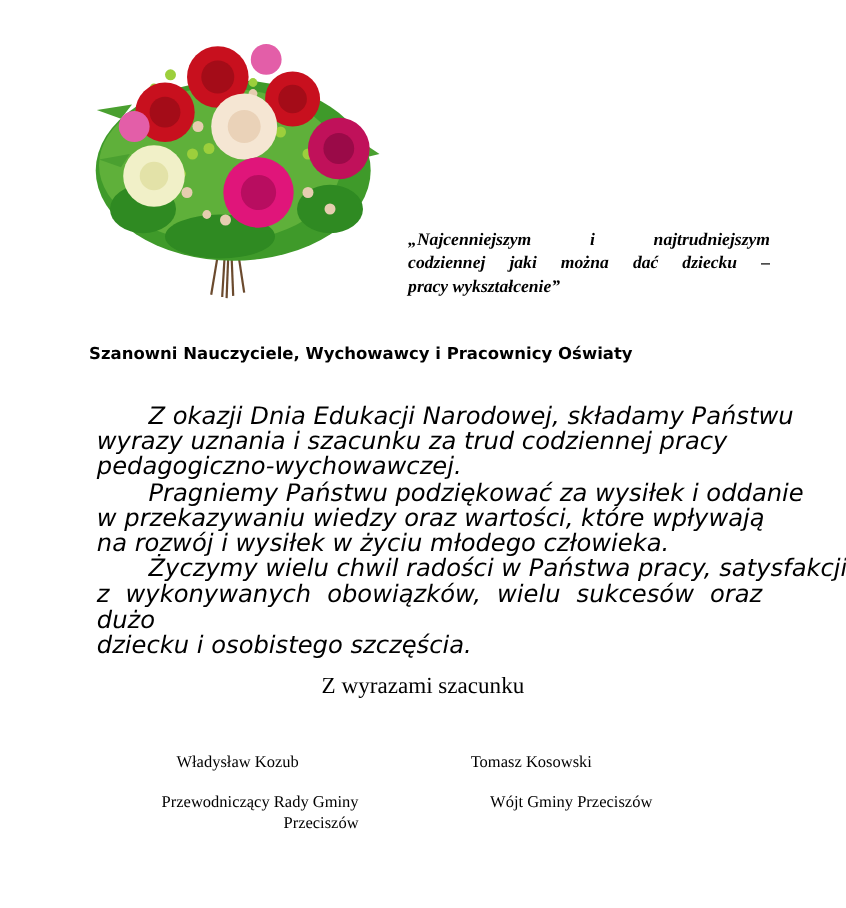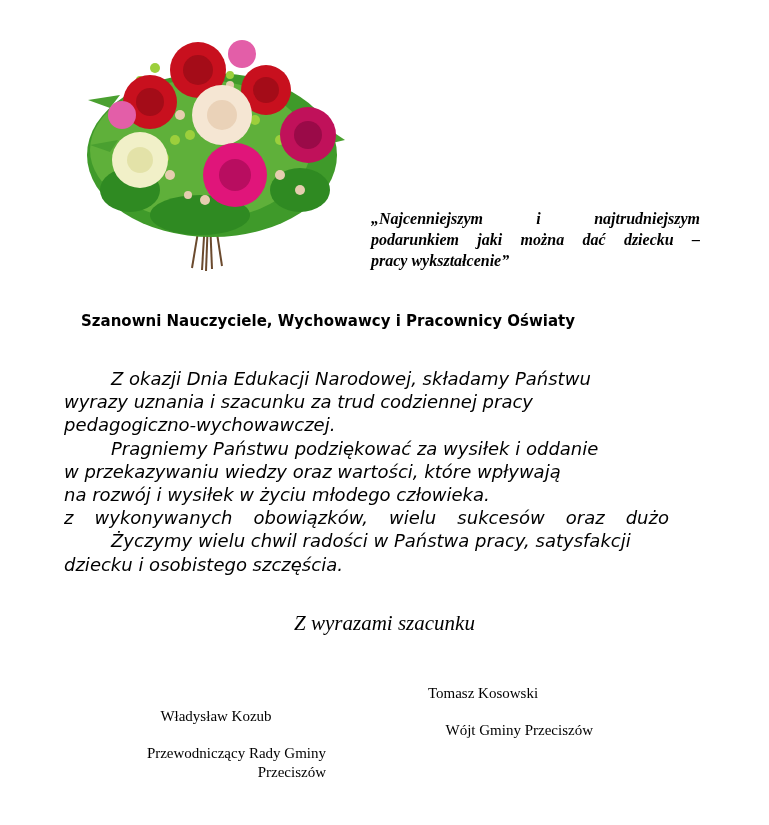--- a/index.html
+++ b/index.html
@@ -11,39 +11,39 @@
       font-size: 16px; line-height: 21px; text-align: justify; text-align-last: left; margin-left: 14px;
     }
     .quote span { display: block; text-align: justify; }
     .quote .l1, .quote .l2 { text-align-last: justify; }
     .greeting {
       position: absolute; left: 81px; top: 311px;
       font-family: "DejaVu Sans", sans-serif; font-weight: bold; font-size: 15px;
       line-height: 20px; white-space: nowrap;
     }
     .body-text {
-      position: absolute; left: 64px; top: 367px; width: 605px;
-      font-family: "DejaVu Sans", sans-serif; font-style: italic; font-size: 18px;
+      position: absolute; left: 88px; top: 367px; width: 605px;
+      font-family: "DejaVu Sans", sans-serif; font-style: italic; font-size: 22px;
       line-height: 23.2px;
     }
     .body-text .line { display: block; white-space: nowrap; }
     .body-text .indent { padding-left: 47px; }
     .body-text .justify { white-space: normal; text-align: justify; text-align-last: justify; }
     .closing {
       position: absolute; left: 0; width: 769px; top: 610px; text-align: center;
-      font-family: "Liberation Serif", serif; font-style: italic; font-size: 21px;
+      font-family: "Liberation Serif", serif; font-size: 21px;
       line-height: 26px;
     }
     .sig {
       position: absolute; top: 684px; width: 220px; text-align: center;
       font-family: "Liberation Serif", serif; font-size: 15px; line-height: 19px;
     }
     .sig .name { display: block; }
     .sig .role { display: block; margin-top: 18px; text-align: right; }
-    .sig-left { left: 106px; margin-top: 23px; }
+    .sig-left { left: 106px; }
     .sig-right { left: 373px; }
   </style>
 </head>
 <body>
 
 <div class="bouquet">
   <svg width="270" height="232" viewBox="0 0 270 232" xmlns="http://www.w3.org/2000/svg">
 
     <g stroke="#6b4a2e" stroke-width="2">
       <line x1="120" y1="180" x2="112" y2="228"></line>
@@ -106,35 +106,35 @@
     <circle cx="60" cy="120" r="28" fill="#f1f0c8"></circle>
     <circle cx="60" cy="120" r="13" fill="#e3e2a8"></circle>
 
     <circle cx="155" cy="135" r="32" fill="#e0157a"></circle>
     <circle cx="155" cy="135" r="16" fill="#b80d60"></circle>
   </svg>
 </div>
 
 <div class="quote">
   <span class="l1">„Najcenniejszym i najtrudniejszym</span>
-  <span class="l2">podarunkiem jaki można dać dziecku –</span>
+  <span class="l2">codziennej jaki można dać dziecku –</span>
   <span class="l3">pracy wykształcenie”</span>
 </div>
 
 <div class="greeting">Szanowni Nauczyciele, Wychowawcy i Pracownicy Oświaty</div>
 
 <div class="body-text">
   <span class="line indent">Z okazji Dnia Edukacji Narodowej, składamy Państwu</span>
   <span class="line">wyrazy uznania i szacunku za trud codziennej pracy</span>
   <span class="line">pedagogiczno-wychowawczej.</span>
   <span class="line indent">Pragniemy Państwu podziękować za wysiłek i oddanie</span>
   <span class="line">w przekazywaniu wiedzy oraz wartości, które wpływają</span>
   <span class="line">na rozwój i wysiłek w życiu młodego człowieka.</span>
+  <span class="line indent">Życzymy wielu chwil radości w Państwa pracy, satysfakcji</span>
   <span class="line justify">z wykonywanych obowiązków, wielu sukcesów oraz dużo</span>
-  <span class="line indent">Życzymy wielu chwil radości w Państwa pracy, satysfakcji</span>
   <span class="line">dziecku i osobistego szczęścia.</span>
 </div>
 
 <div class="closing">Z wyrazami szacunku</div>
 
 <div class="sig sig-left">
   <span class="name">Władysław Kozub</span>
   <span class="role">Przewodniczący Rady Gminy Przeciszów</span>
 </div>
 

